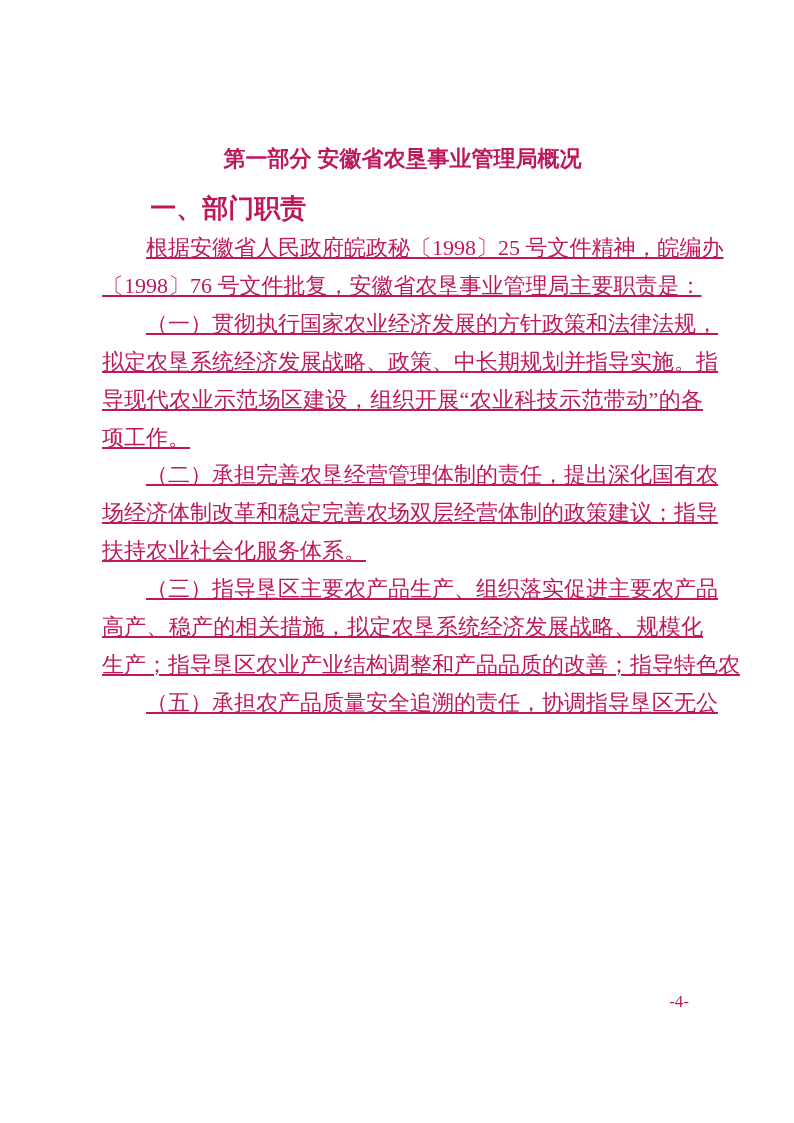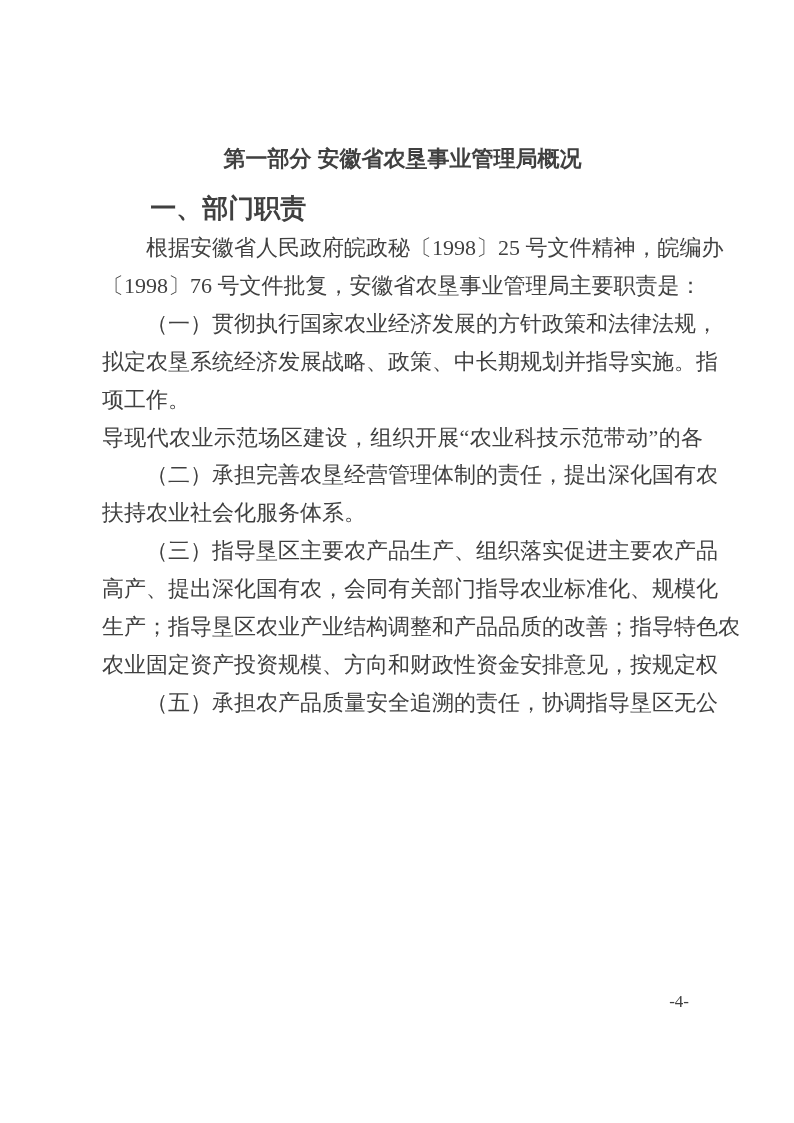--- a/index.html
+++ b/index.html
@@ -5,21 +5,21 @@
   html, body {
     margin: 0;
     padding: 0;
     background: #ffffff;
   }
   .page {
     position: relative;
     width: 794px;
     height: 1123px;
     background: #ffffff;
-    color: #404040;
+    color: #be185d;
     overflow: hidden;
     font-family: "Liberation Serif", serif;
   }
   .content {
     position: absolute;
     left: 102px;
     top: 0;
     width: 601px;
   }
   .doc-title {
@@ -41,20 +41,21 @@
     text-indent: 1.86em;
     white-space: nowrap;
   }
   .body-text {
     margin-top: 7px;
     font-size: 22px;
     line-height: 37.9px;
   }
   .para {
     margin: 0;
+    text-decoration: underline;
   }
   .line {
     white-space: nowrap;
     overflow: visible;
   }
   .line.first {
     text-indent: 2em;
   }
   .line.fill {
     text-align: justify;
@@ -77,32 +78,32 @@
     <h1 class="doc-title">第一部分  安徽省农垦事业管理局概况</h1>
     <h2 class="section-heading">一、部门职责</h2>
     <div class="body-text">
         <div class="para">
           <div class="line first fill">根据安徽省人民政府皖政秘〔1998〕25 号文件精神，皖编办</div>
           <div class="line">〔1998〕76 号文件批复，安徽省农垦事业管理局主要职责是：</div>
         </div>
         <div class="para">
           <div class="line first fill">（一）贯彻执行国家农业经济发展的方针政策和法律法规，</div>
           <div class="line fill">拟定农垦系统经济发展战略、政策、中长期规划并指导实施。指</div>
+          <div class="line fill">导现代农业示范场区建设，组织开展“农业科技示范带动”的各</div>
           <div class="line">项工作。</div>
-          <div class="line fill">导现代农业示范场区建设，组织开展“农业科技示范带动”的各</div>
         </div>
         <div class="para">
           <div class="line first fill">（二）承担完善农垦经营管理体制的责任，提出深化国有农</div>
+          <div class="line fill">场经济体制改革和稳定完善农场双层经营体制的政策建议；指导</div>
           <div class="line">扶持农业社会化服务体系。</div>
         </div>
         <div class="para">
           <div class="line first fill">（三）指导垦区主要农产品生产、组织落实促进主要农产品</div>
-          <div class="line fill">高产、提出深化国有农，会同有关部门指导农业标准化、规模化</div>
+          <div class="line fill">高产、稳产的相关措施，拟定农垦系统经济发展战略、规模化</div>
           <div class="line fill">生产；指导垦区农业产业结构调整和产品品质的改善；指导特色农</div>
-          <div class="line fill">农业固定资产投资规模、方向和财政性资金安排意见，按规定权</div>
         </div>
         <div class="para">
           <div class="line first fill">（五）承担农产品质量安全追溯的责任，协调指导垦区无公</div>
         </div>
       </div>
   </div>
   <div class="page-number">-4-</div>
 </div>
 
 </body></html>

